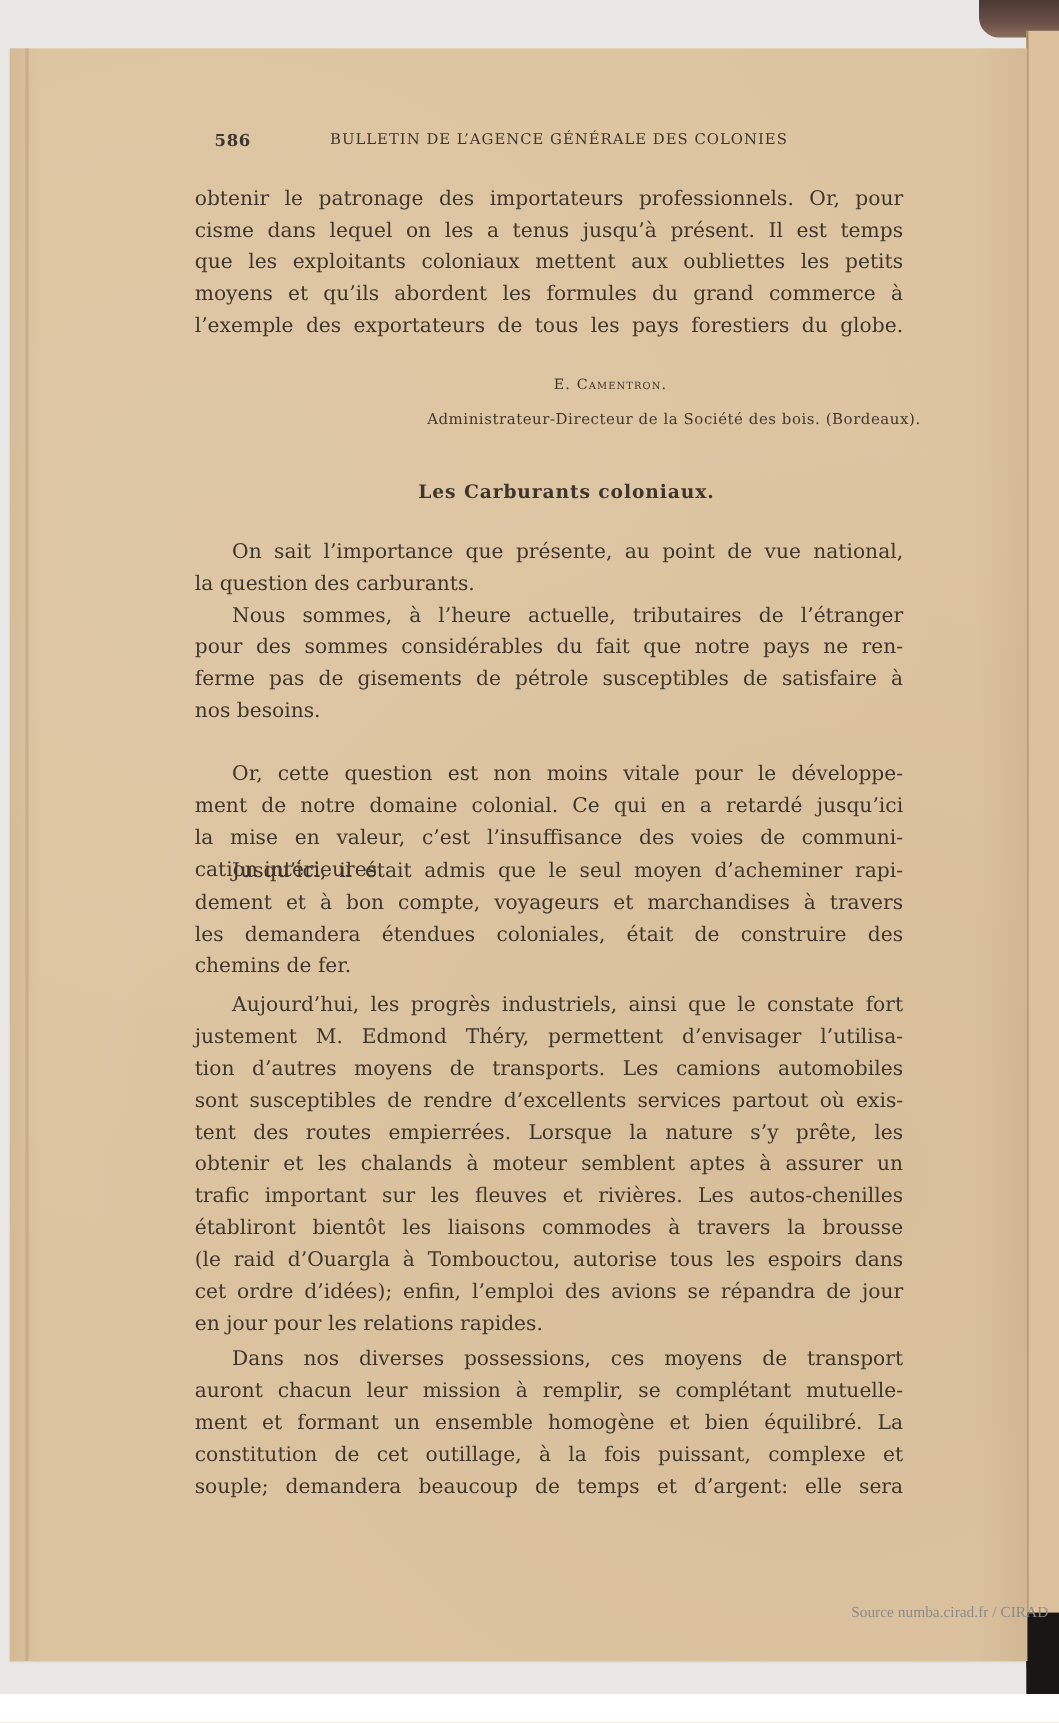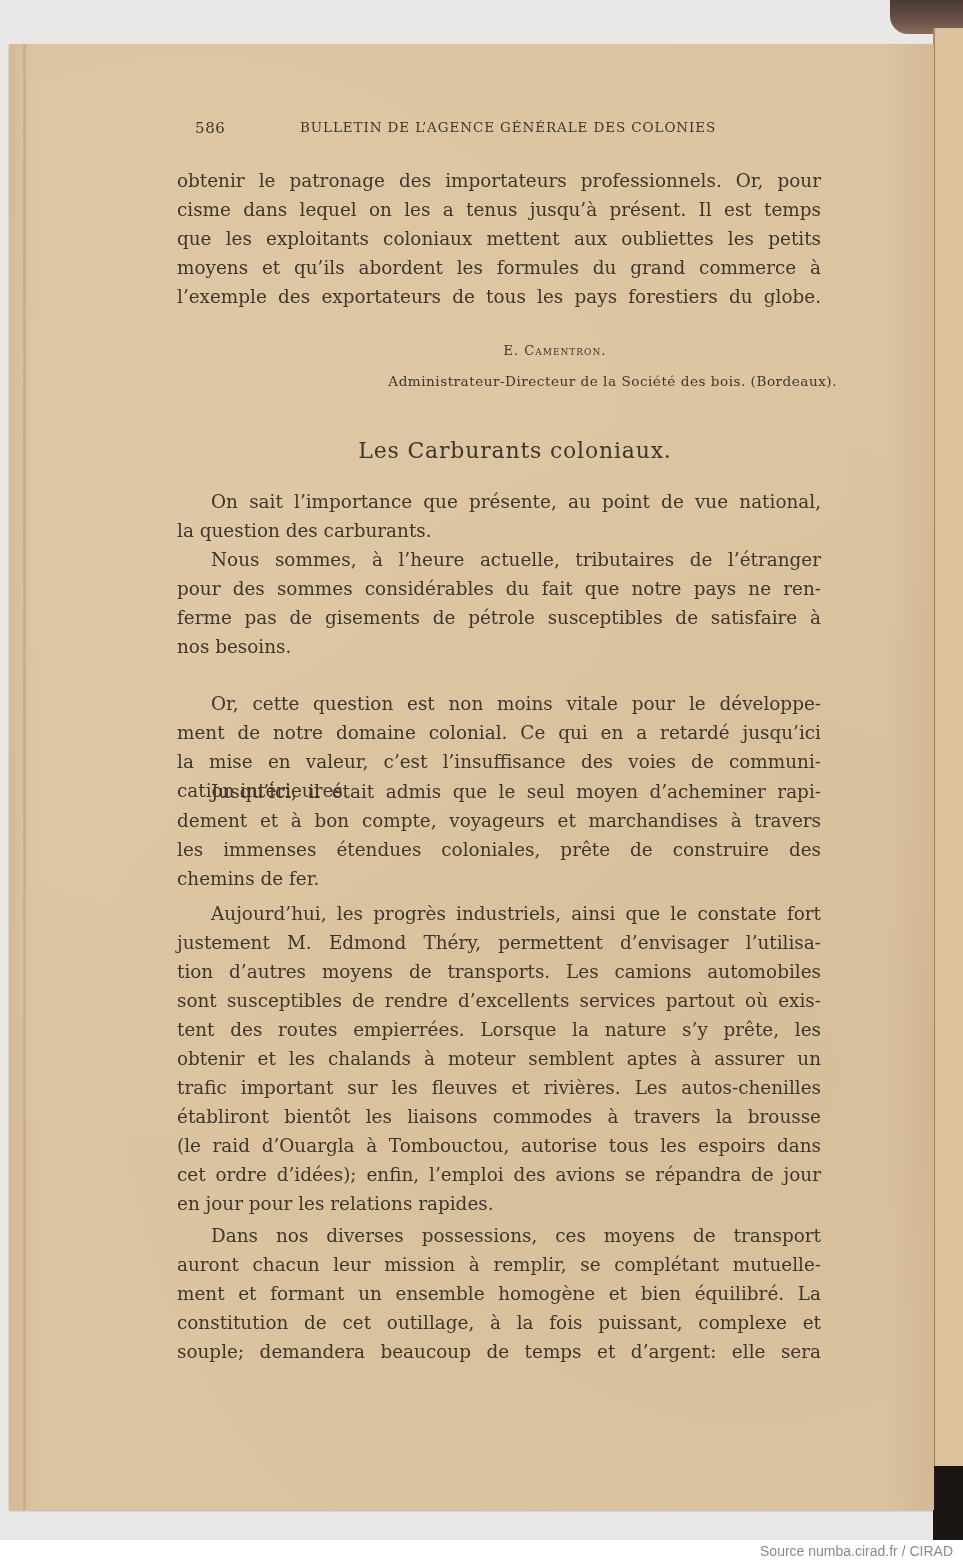--- a/index.html
+++ b/index.html
@@ -37,45 +37,45 @@
     }
     .binding-bottom {
       position: absolute; left: 933px; top: 1466px; width: 30px; height: 74px;
       background: #1a1614;
     }
     .ink { color: #3e362c; }
     .running-head {
       position: absolute; left: 195px; top: 119px; width: 640px; height: 22px;
       font-size: 15px; letter-spacing: 0.6px;
     }
-    .running-head .pagenum { position: absolute; left: 0; top: 0; font-weight: normal; }
+    .running-head .pagenum { position: absolute; left: 0; top: 0; font-weight: bold; }
     .running-head .title { position: absolute; left: 105px; top: 0; text-transform: uppercase; font-size: 13.5px; letter-spacing: 0.9px; }
     .body-block {
       position: absolute; left: 177px; width: 644px;
       font-size: 18.4px; line-height: 29px; text-align: justify;
     }
     .body-block .line { display: block; height: 29px; white-space: nowrap; text-align-last: justify; }
     .body-block .line.last { text-align-last: left; }
     .body-block .line.indent { padding-left: 34px; }
     .signature {
       position: absolute; left: 193px; top: 343px; width: 644px; text-align: center;
       font-size: 13px; letter-spacing: 1px; padding-left: 80px; box-sizing: border-box;
     }
     .signature .sc { font-variant: small-caps; }
     .affil {
       position: absolute; left: 193px; top: 373px; width: 644px; text-align: right;
       font-size: 13.6px; letter-spacing: 0.5px;
     }
     .section-title {
       position: absolute; left: 193px; top: 438px; width: 644px; text-align: center;
-      font-size: 22px; font-weight: normal; letter-spacing: 0.8px;
+      font-size: 17px; font-weight: bold; letter-spacing: 0.8px;
     }
     .source-credit {
-      position: absolute; right: 10px; top: 1543px;
-      font-family: Liberation Sans, sans-serif; font-size: 14px; color: #8a8a8a;
+      position: absolute; right: 10px; top: 1459px;
+      font-family: Liberation Serif, serif; font-size: 14px; color: #8a8a8a;
     }
   </style>
 </head>
 <body>
 
 <div class="scan-bg"></div>
 <div class="binding-top"></div>
 <div class="next-page"></div>
 <div class="binding-bottom"></div>
 
@@ -118,21 +118,21 @@
 <div class="body-block ink" style="top:661px;margin-top:28px;">
   <span class="line indent">Or, cette question est non moins vitale pour le développe-</span>
   <span class="line">ment de notre domaine colonial. Ce qui en a retardé jusqu’ici</span>
   <span class="line">la mise en valeur, c’est l’insuffisance des voies de communi-</span>
   <span class="line last">cation intérieures.</span>
 </div>
 
 <div class="body-block ink" style="top:777px;">
   <span class="line indent">Jusqu’ici, il était admis que le seul moyen d’acheminer rapi-</span>
   <span class="line">dement et à bon compte, voyageurs et marchandises à travers</span>
-  <span class="line">les immenses étendues coloniales, prête de construire des</span>
+  <span class="line">les demandera étendues coloniales, était de construire des</span>
   <span class="line last">chemins de fer.</span>
 </div>
 
 <div class="body-block ink" style="top:899px;">
   <span class="line indent">Aujourd’hui, les progrès industriels, ainsi que le constate fort</span>
   <span class="line">justement M. Edmond Théry, permettent d’envisager l’utilisa-</span>
   <span class="line">tion d’autres moyens de transports. Les camions automobiles</span>
   <span class="line">sont susceptibles de rendre d’excellents services partout où exis-</span>
   <span class="line">tent des routes empierrées. Lorsque la nature s’y prête, les</span>
   <span class="line">obtenir et les chalands à moteur semblent aptes à assurer un</span>

